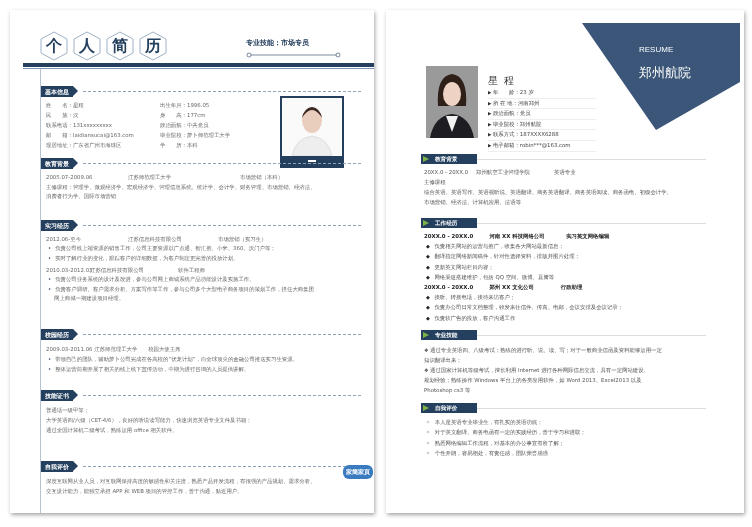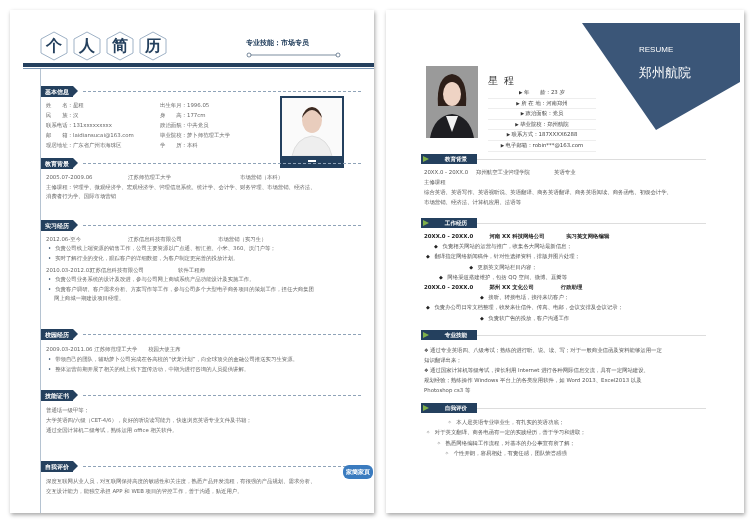--- a/index.html
+++ b/index.html
@@ -1,20 +1,20 @@
 <!DOCTYPE html>
 <html><head>
 <meta charset="utf-8">
 <style>
   * { box-sizing: border-box; margin: 0; padding: 0; }
   html, body { width: 752px; height: 527px; background: #ffffff; overflow: hidden;
     font-family: "DejaVu Sans", "Liberation Sans", sans-serif; color: #555; }
   .page { position: absolute; background: #fff; box-shadow: 1px 2px 4px rgba(0,0,0,0.35); overflow: hidden; }
   #left-page { left: 10px; top: 10px; width: 364px; height: 503px; }
-  #right-page { left: 386px; top: 10px; width: 358px; height: 47px; text-align: center; }
+  #right-page { left: 386px; top: 10px; width: 358px; height: 47px; }
   #right-page { height: 47px; }
   
   .hex-row { position: absolute; left: 30px; top: 21px; display: flex; gap: 5px; }
   .hex { width: 28px; height: 30px; position: relative; display: flex; align-items: center; justify-content: center;
     font-size: 16px; font-weight: bold; color: #24405e; }
   .hex svg { position: absolute; left: 0; top: 0; }
   .hex span { position: relative; }
   .objective { position: absolute; left: 236px; top: 28px; font-size: 7px; color: #24405e; font-weight: bold; }
   .obj-line { position: absolute; left: 236px; top: 40px; width: 95px; height: 10px; }
   .top-bar { position: absolute; left: 13px; top: 53px; width: 351px; height: 4px; background: #24405e; }

